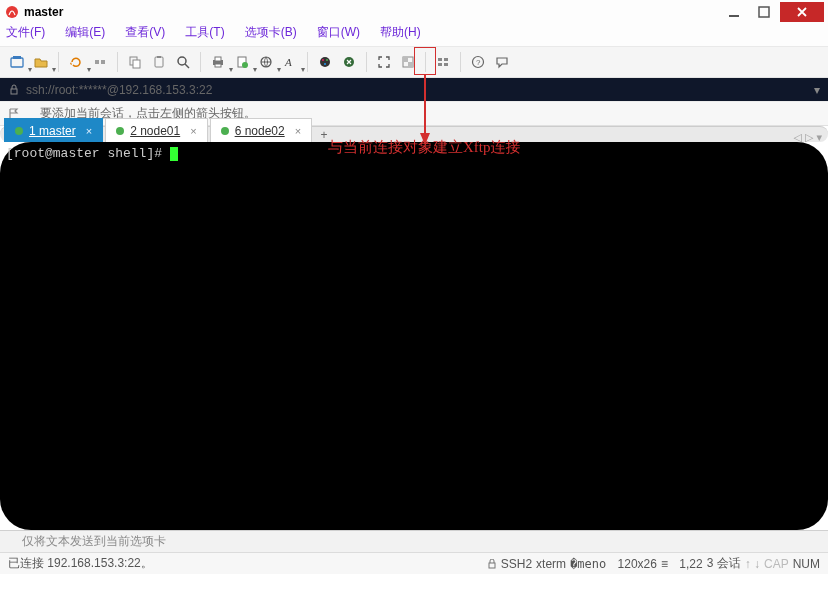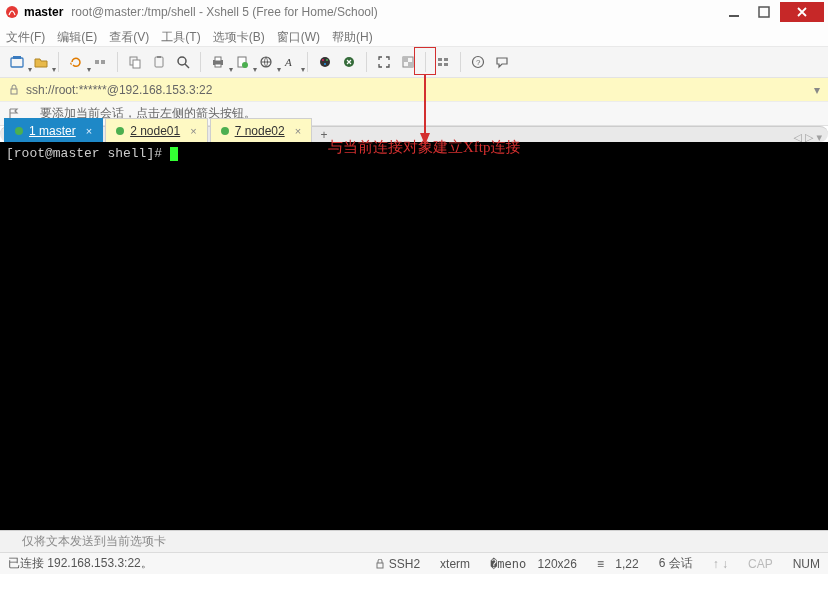--- a/index.html
+++ b/index.html
@@ -4,62 +4,61 @@
 <style>
   * { box-sizing: border-box; margin: 0; padding: 0; }
   body { font-family: "Microsoft YaHei", "SimSun", Arial, sans-serif; font-size: 12px; color: #333; background: #fff; width: 828px; height: 600px; overflow: hidden; position: relative; }
   .titlebar { height: 24px; display: flex; align-items: center; padding: 0 4px; background: #fdfdfd; }
   .titlebar .icon { width: 16px; height: 16px; margin-right: 4px; }
   .titlebar .title-main { font-weight: bold; color: #000; margin-right: 8px; }
   .titlebar .title-sub { color: #7a7a7a; }
   .titlebar .spacer { flex: 1; }
   .win-btn { width: 28px; height: 20px; display: inline-flex; align-items: center; justify-content: center; color: #555; margin-left: 2px; }
   .win-close { background: #c62828; color: #fff; width: 44px; }
-  .menubar { height: 22px; display: flex; align-items: flex-end; padding: 0 6px; gap: 12px; color: #737373; background: #fdfdfd; }
+  .menubar { height: 22px; display: flex; align-items: flex-start; padding: 0 6px; gap: 20px; color: #6d28d9; background: #fdfdfd; }
   .menubar .menu-item { cursor: default; }
   .toolbar { height: 32px; background: #f5f5f5; border-top: 1px solid #e9e9e9; border-bottom: 1px solid #e3e3e3; display: flex; align-items: center; padding: 0 6px; gap: 2px; }
   .tbtn { width: 22px; height: 22px; display: inline-flex; align-items: center; justify-content: center; color: #444; position: relative; }
   .tbtn.drop::after { content: "▾"; font-size: 8px; color: #666; position: absolute; right: -4px; bottom: -1px; }
   .sep { width: 1px; height: 20px; background: #d8d8d8; margin: 0 4px; }
   .highlight-box { border: 1px solid #d32f2f; position: absolute; pointer-events: none; }
-  .addrbar { height: 24px; background: #fef9c3; display: flex; align-items: center; padding: 0 8px; gap: 6px; color: #666; border-bottom: 1px solid #ececec; }
+  .addrbar { height: 24px; background: #0f172a; display: flex; align-items: center; padding: 0 8px; gap: 6px; color: #666; border-bottom: 1px solid #ececec; }
   .addrbar .addr-text { flex: 1; }
   .addrbar .addr-drop { color: #888; }
   .hintbar { height: 24px; background: #f7f7f7; display: flex; align-items: center; padding: 0 8px; gap: 20px; color: #666; border-bottom: 1px solid #e0e0e0; }
   .tabstrip { height: 16px; background: #e9e9e9; border-top: 1px solid #ccc; display: flex; align-items: flex-end; padding-left: 4px; position: relative; border-radius: 12px; }
-  .tab { height: 24px; display: flex; align-items: center; padding: 0 10px; margin-right: 2px; background: #fef9c3; border: 1px solid #cfcfcf; border-bottom: none; font-size: 12px; gap: 6px; cursor: default; }
+  .tab { height: 24px; display: flex; align-items: center; padding: 0 10px; margin-right: 2px; background: #ffffff; border: 1px solid #cfcfcf; border-bottom: none; font-size: 12px; gap: 6px; cursor: default; }
   .tab.active { background: #1e88c7; color: #fff; border-color: #1e88c7; }
   .tab .dot { width: 8px; height: 8px; border-radius: 50%; background: #4caf50; }
   .tab .u { text-decoration: underline; }
   .tab .x { font-size: 11px; color: #888; margin-left: 4px; }
   .tab.active .x { color: #dfefff; }
   .tab-add { width: 20px; text-align: center; color: #666; }
   .tabstrip .nav-arrows { position: absolute; right: 6px; top: 4px; color: #a0a0a0; font-size: 11px; }
-  .terminal { background: #000; color: #ccc; font-family: "Consolas", "Courier New", monospace; font-size: 13px; height: 388px; padding: 4px 6px; white-space: pre; position: relative; }
+  .terminal { background: #000; color: #ccc; font-family: "Consolas", "Courier New", monospace; font-size: 13px; height: 388px; padding: 4px 6px; white-space: pre; position: relative; border-radius: 31px; }
   .cursor { display: inline-block; width: 8px; height: 14px; background: #33ff33; vertical-align: middle; }
   .annotation { position: absolute; color: #d32f2f; font-size: 15px; font-family: "SimSun", serif; pointer-events: none; }
   .arrow-svg { position: absolute; pointer-events: none; }
   .sendbar { height: 22px; background: #f2f2f2; border-top: 1px solid #d0d0d0; display: flex; align-items: center; padding: 0 22px; color: #8a8a8a; font-size: 12px; }
-  .statusbar { height: 22px; background: #f7f7f7; border-top: 1px solid #dcdcdc; display: flex; align-items: center; padding: 0 8px; font-size: 12px; color: #333; gap: 20px; }
+  .statusbar { height: 22px; background: #f7f7f7; border-top: 1px solid #dcdcdc; display: flex; align-items: center; padding: 0 8px; font-size: 12px; color: #333; gap: 4px; }
   .statusbar .spacer { flex: 1; }
   .statusbar .cell { display: inline-flex; align-items: center; gap: 4px; color: #555; }
   svg { display: block; }
 </style>
 </head>
 <body>
 
 <div class="titlebar">
   <span class="icon">
     <svg viewBox="0 0 16 16" width="16" height="16">
         <circle cx="8" cy="8" r="6" fill="#e53935"></circle>
         <path d="M5 11 Q8 3 11 11" stroke="#fff" stroke-width="1.2" fill="none"></path>
       </svg>
   </span>
   <span class="title-main">master</span>
-  <span class="title-sub">root@master:/tmp/shell - Xshell 5 (Free for Home/School)</span>
   <span class="spacer"></span>
   <span class="win-btn">
       <svg width="12" height="12">
         <rect x="1" y="9" width="10" height="2" fill="#555"></rect>
       </svg>
     </span>
   <span class="win-btn">
       <svg width="12" height="12">
         <rect x="1" y="1" width="10" height="10" fill="none" stroke="#555" stroke-width="1.5"></rect>
       </svg>
@@ -229,21 +228,21 @@
     <span><span class="u">1 master</span></span>
     <span class="x">×</span>
   </div>
   <div class="tab">
     <span class="dot"></span>
     <span><span class="u">2 node01</span></span>
     <span class="x">×</span>
   </div>
   <div class="tab">
     <span class="dot"></span>
-    <span><span class="u">7 node02</span></span>
+    <span><span class="u">6 node02</span></span>
     <span class="x">×</span>
   </div>
   <div class="tab-add">+</div>
   <div class="nav-arrows">◁&nbsp;▷&nbsp;▾</div>
 </div>
 
 <div class="terminal"><span>[root@master shell]# </span><span class="cursor"></span></div>
 
 <svg class="arrow-svg" style="top:75px; left:418px;" width="14" height="70">
   <line x1="7" y1="0" x2="7" y2="60" stroke="#d32f2f" stroke-width="2"></line>
@@ -261,17 +260,17 @@
   <span class="cell">
       <svg width="10" height="10">
         <rect x="2" y="4" width="6" height="5" fill="none" stroke="#777"></rect>
         <path d="M3 4V2a2 2 0 0 1 4 0v2" fill="none" stroke="#777"></path>
       </svg>
       <span>SSH2</span>
     </span>
   <span class="cell">xterm</span>
   <span class="cell"><span style="font-family:monospace">�meno</span>&nbsp;<span>120x26</span></span>
   <span class="cell"><span>≡</span>&nbsp;<span>1,22</span></span>
-  <span class="cell">6 会话</span>
+  <span class="cell">3 会话</span>
   <span class="cell" style="color:#aaa">↑ ↓</span>
   <span class="cell" style="color:#bbb">CAP</span>
   <span class="cell">NUM</span>
 </div>
 
 </body></html>

